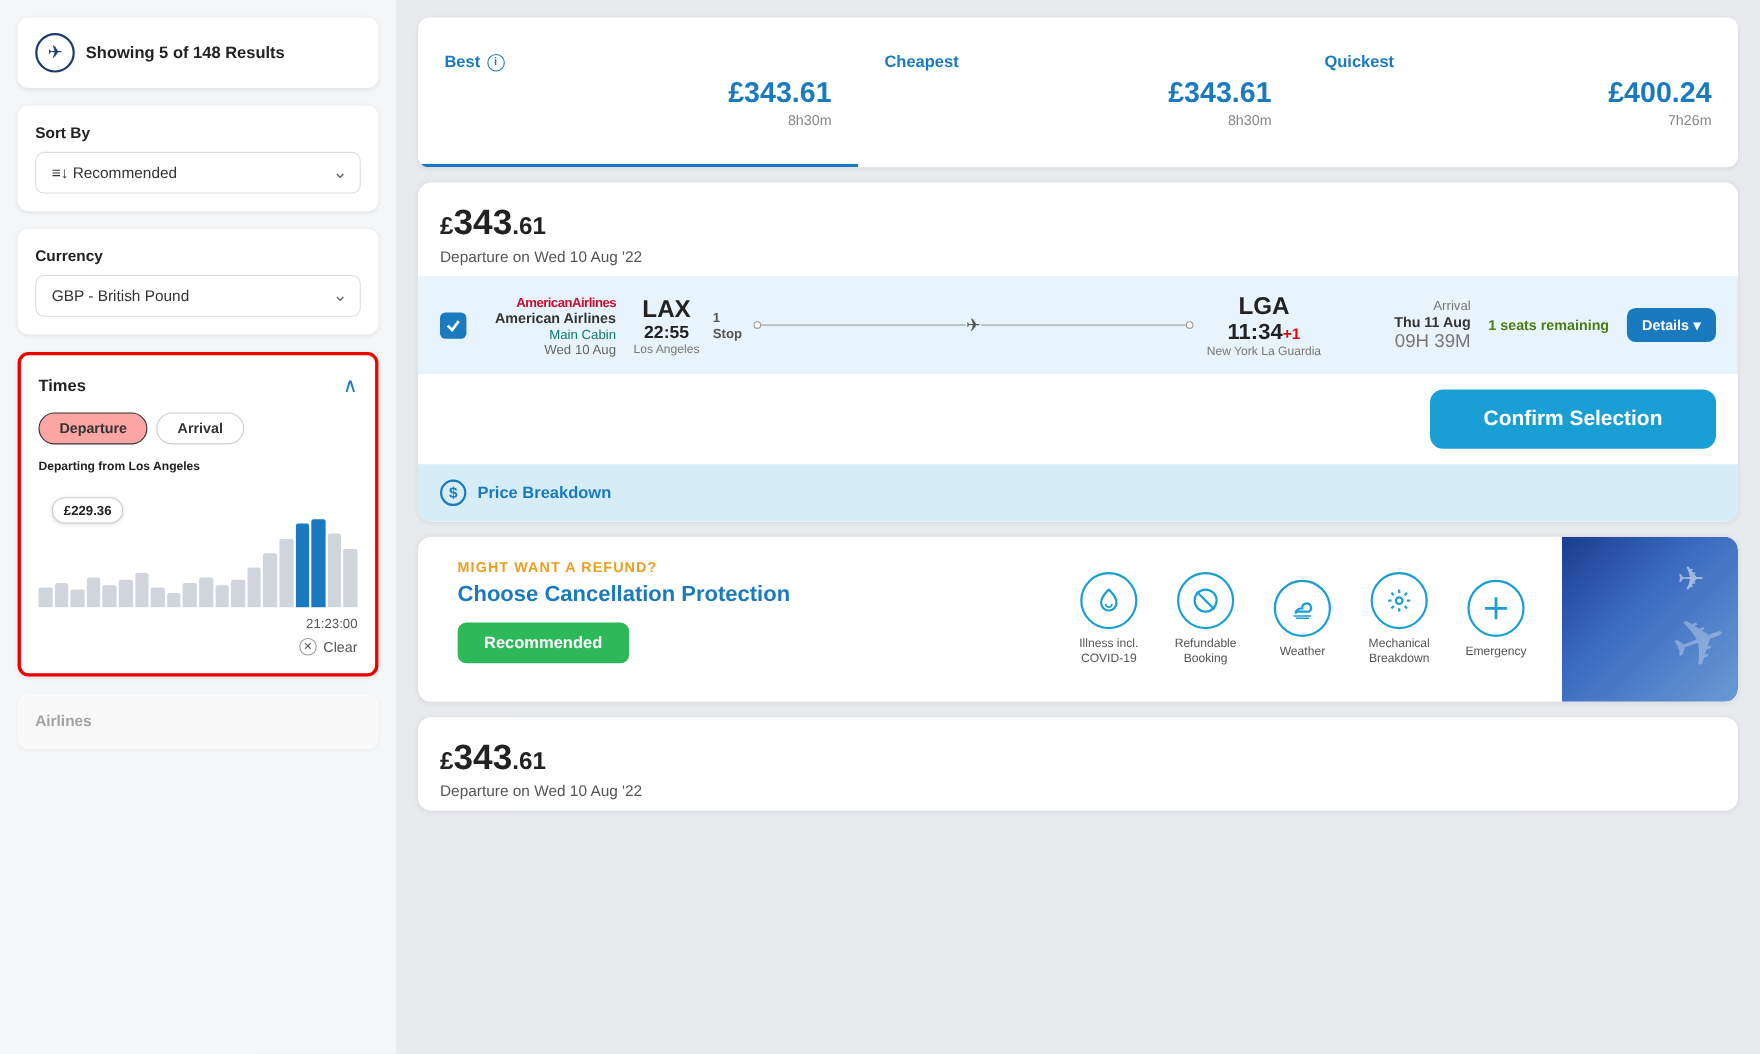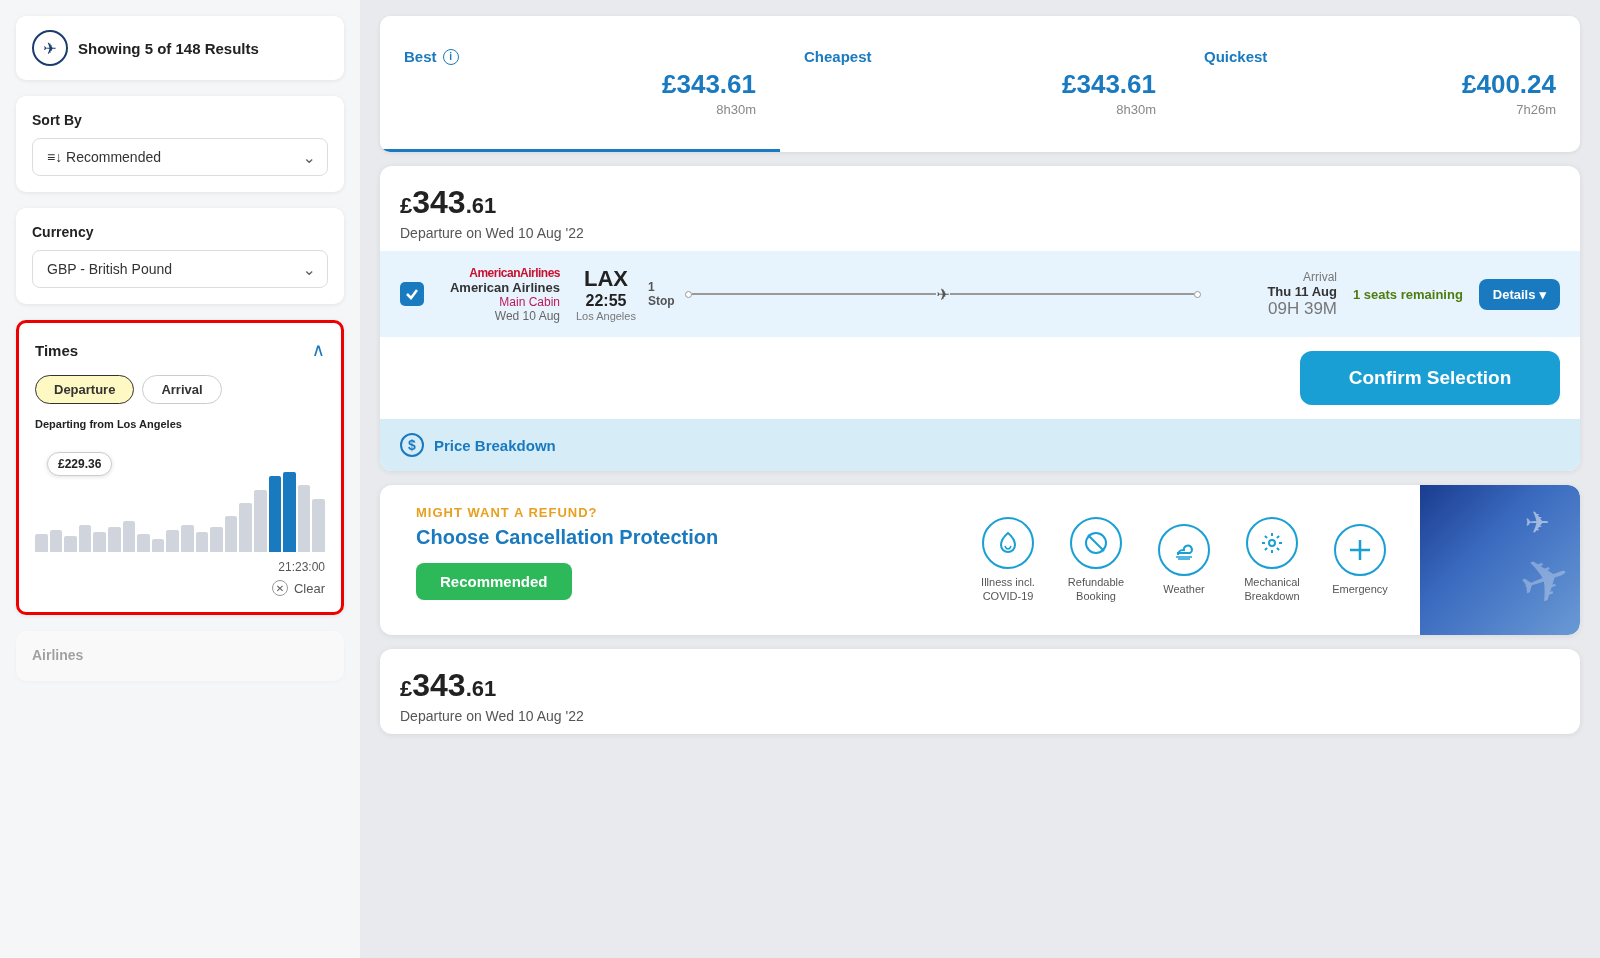--- a/index.html
+++ b/index.html
@@ -119,21 +119,21 @@
       padding: 6px 18px;
       border: 1.5px solid #ccc;
       border-radius: 20px;
       font-size: 13px;
       font-weight: 600;
       cursor: pointer;
       background: white;
       color: #333;
     }
     .times-tab.active {
-      background: #fef9c3;
+      background: #fca5a5;
       border-color: #333;
       font-weight: 800;
     }
     .times-from {
       font-size: 11px;
       font-weight: 700;
       color: #222;
       margin-bottom: 12px;
     }
 
@@ -324,21 +324,21 @@
       color: #c8102e;
       letter-spacing: -0.5px;
     }
     .airline-name {
       font-size: 13px;
       font-weight: 700;
       color: #333;
     }
     .airline-cabin {
       font-size: 12px;
-      color: #be185d;
+      color: #0f766e;
     }
     .airline-date-sub {
       font-size: 12px;
       color: #666;
     }
 
     .route-section {
       flex: 1;
       display: flex;
       align-items: center;
@@ -713,20 +713,27 @@
         <div class="route-line">
           <span class="stop-label">1 Stop</span>
           <div class="line-with-dots">
             <div class="dot"></div>
             <div class="line"></div>
             <span style="font-size:16px;color:#555;">✈</span>
             <div class="line"></div>
             <div class="dot"></div>
           </div>
         </div>
+        <div class="route-dest">
+          <div class="route-code">LGA</div>
+          <div style="font-size:20px;font-weight:900;color:#222;">
+            <span>11:34</span><span style="color:#e00;font-size:14px;">+1</span>
+          </div>
+          <div class="route-city">New York La Guardia</div>
+        </div>
       </div>
 
       <div class="arrival-section">
         <div class="arrival-label">Arrival</div>
         <div class="arrival-date">Thu 11 Aug</div>
         <div class="arrival-duration">09H 39M</div>
       </div>
 
       <div class="seats-remaining">1 seats remaining</div>
 

